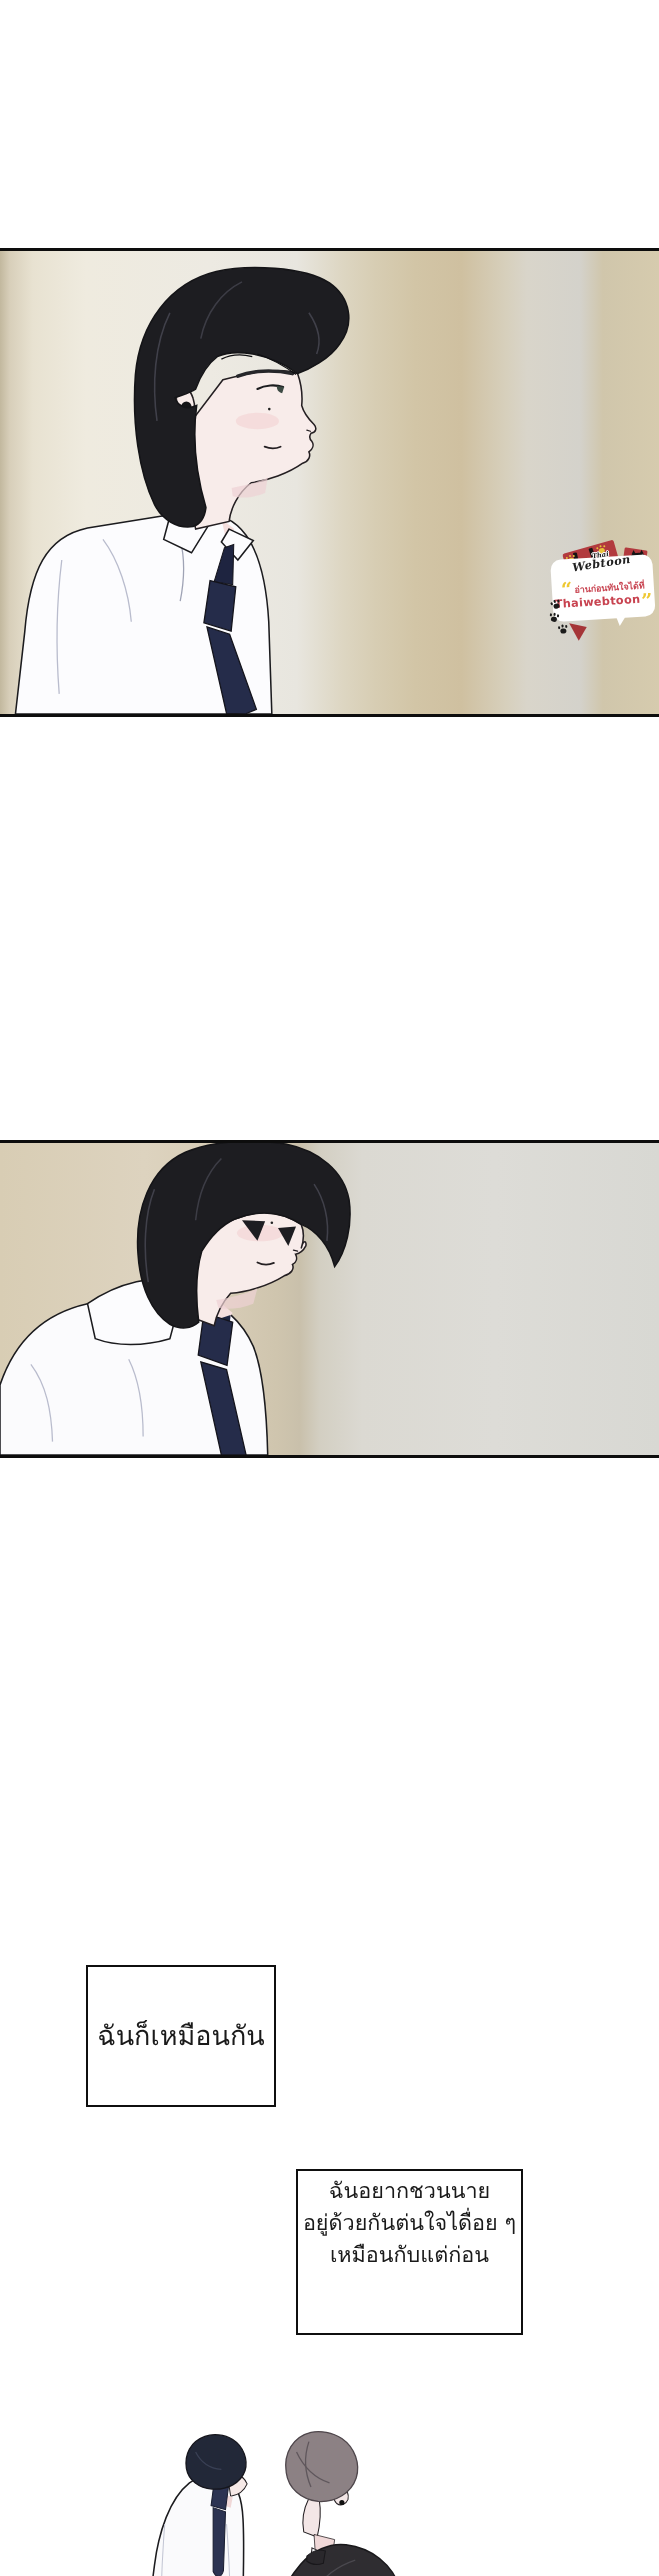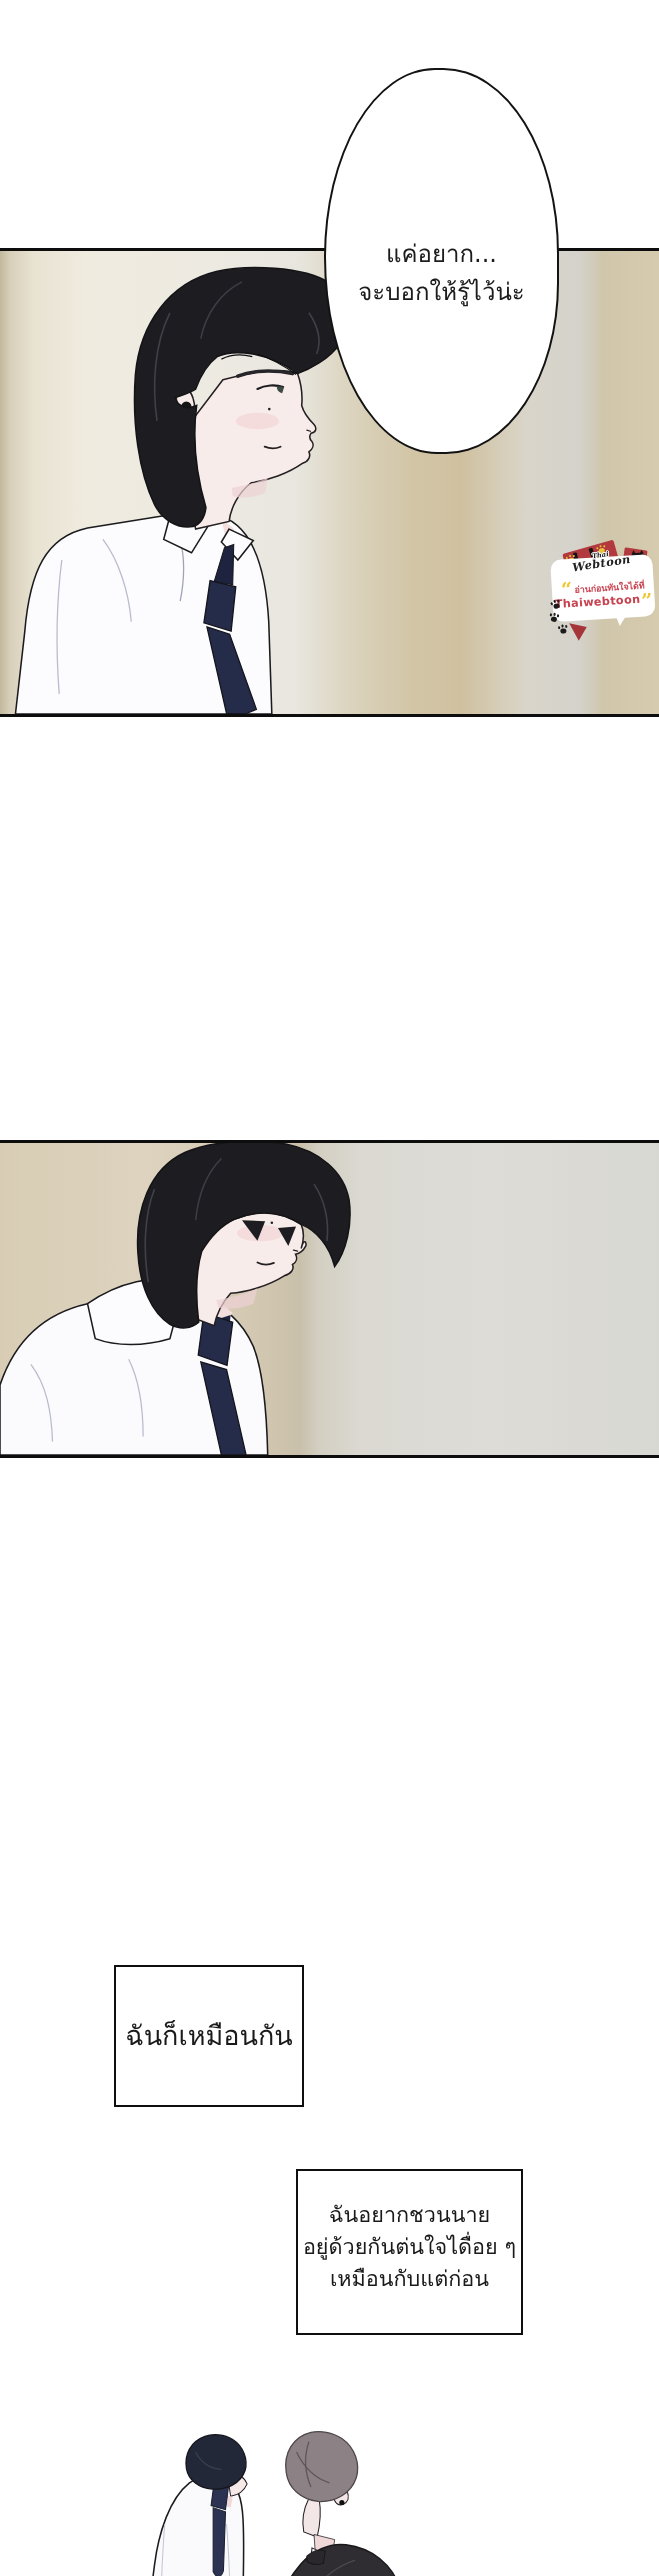--- a/index.html
+++ b/index.html
@@ -18,23 +18,23 @@
   .speech-bubble{position:absolute;left:324px;top:68px;width:235px;height:386px;z-index:3;
     background:#ffffff;border:2.6px solid #131313;box-sizing:border-box;
     border-radius:49% 51% 50% 50% / 51% 50% 46% 53%;
     display:flex;flex-direction:column;align-items:center;justify-content:center;
     padding-top:24px;text-align:center;}
   .speech-bubble .line{font-size:24px;line-height:38px;color:#1c1c1c;white-space:nowrap;}
 
   
   .caption-box{position:absolute;background:#ffffff;border:2.6px solid #0f0f0f;box-sizing:border-box;
     display:flex;flex-direction:column;align-items:center;text-align:center;z-index:2;}
-  #caption1{left:86px;top:1965px;width:190px;height:142px;justify-content:center;margin-left:28px;}
+  #caption1{left:86px;top:1965px;width:190px;height:142px;justify-content:center;}
   #caption1 .line{font-size:27px;line-height:36px;}
-  #caption2{left:296px;top:2169px;width:227px;height:166px;padding-top:28px;}
+  #caption2{left:296px;top:2169px;width:227px;height:166px;padding-top:4px;}
   #caption2 .line{font-size:21.6px;line-height:32px;white-space:nowrap;}
 
   
   .wm{position:absolute;width:112px;height:103px;z-index:4;transform:rotate(-2deg);}
   .wm-ribbon{position:absolute;left:15.5px;top:6.2px;width:53px;height:18.5px;background:#b23a3e;
     transform:rotate(-14deg);border-radius:2.1px;}
   .wm-ribbon .strap{position:absolute;top:1.5px;width:4.1px;height:14.4px;background:#181414;border-radius:1px;}
   .wm-ribbon .strap.s1{left:10.3px;transform:rotate(4deg);}
   .wm-ribbon .strap.s2{left:27px;transform:rotate(-3deg);}
   .wm-red2{position:absolute;left:76px;top:10.3px;width:23px;height:13.4px;background:#b23a3e;
@@ -72,24 +72,20 @@
   .wm-cat .eyes{position:absolute;left:4.6px;top:6.2px;width:1.5px;height:1.5px;border-radius:50%;
     background:#e8c43a;box-shadow:4.6px 0 0 #e8c43a;}
   .wm-cat .paws{position:absolute;left:2.6px;top:10.3px;width:3.1px;height:3.1px;border-radius:50%;
     background:#161616;box-shadow:6.7px 0 0 #161616;}
 </style>
 </head>
 <body>
 
 <div class="page">
 
-  <div class="speech-bubble">
-    <div class="line">แค่อยาก...</div>
-    <div class="line">จะบอกให้รู้ไว้น่ะ</div>
-  </div>
 
   <div class="panel framed" id="panel1">
     <svg viewBox="0 0 1280 899" preserveAspectRatio="none">
       <defs>
         <linearGradient id="p1bg" x1="0" y1="0" x2="1" y2="0">
           <stop offset="0" stop-color="#c2b89e"></stop>
             <stop offset="0.015" stop-color="#d8cfba"></stop>
           <stop offset="0.05" stop-color="#e8e2d1"></stop>
             <stop offset="0.13" stop-color="#efebdf"></stop>
           <stop offset="0.32" stop-color="#edeae2"></stop>

